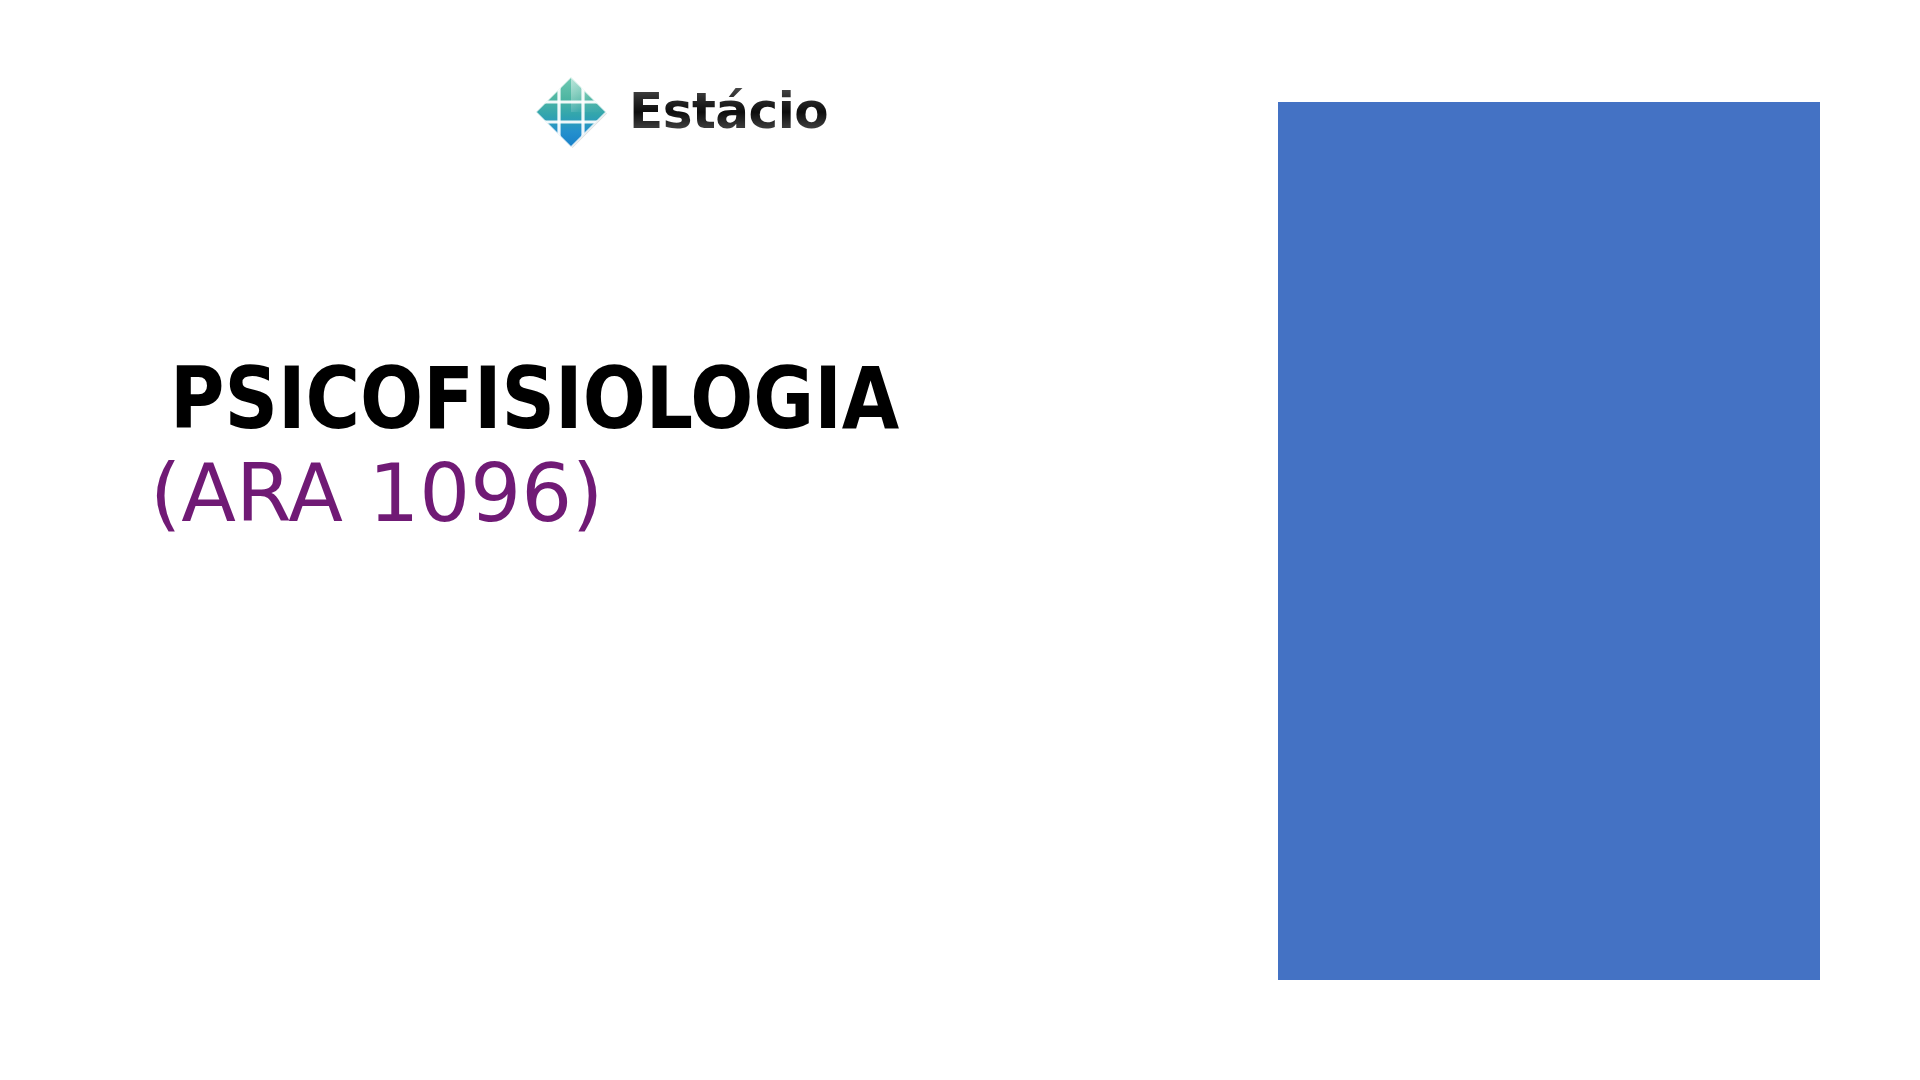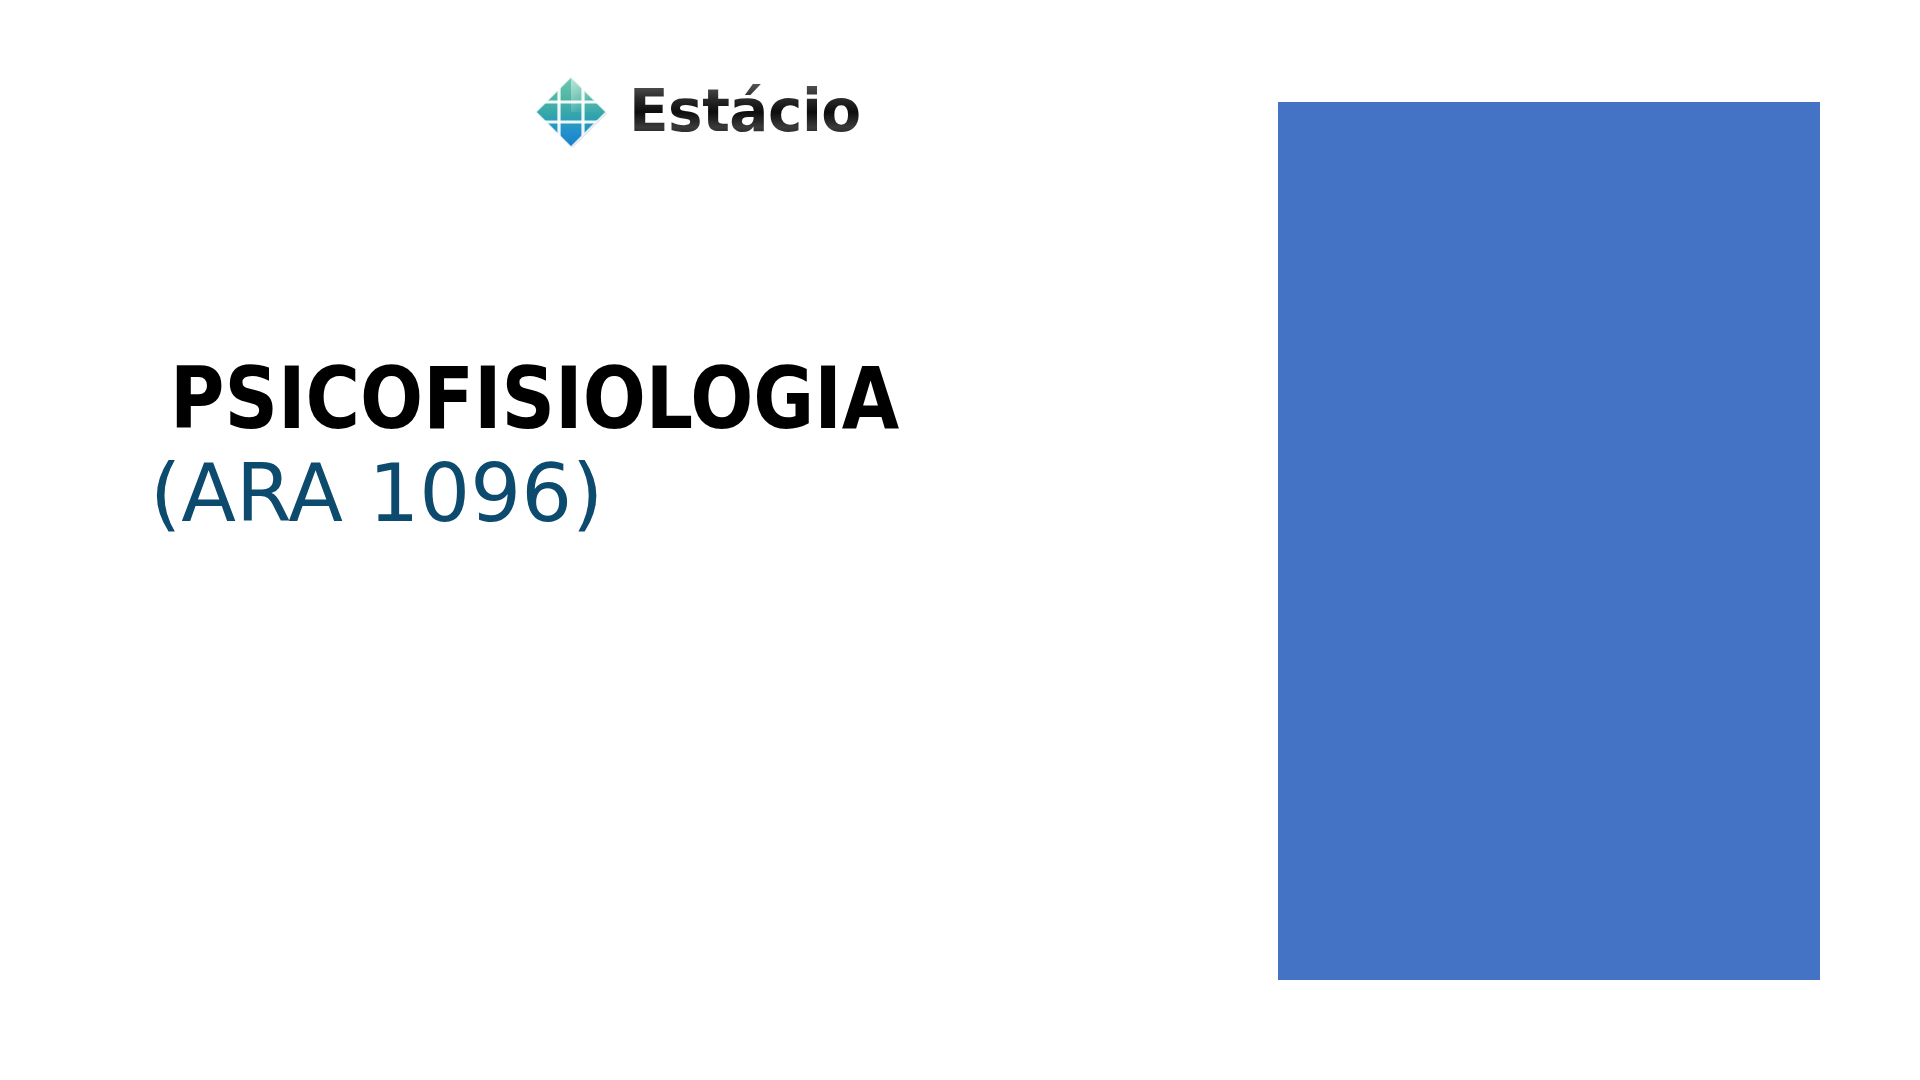--- a/index.html
+++ b/index.html
@@ -42,21 +42,21 @@
   }
 
   #logo-wordmark {
     position: absolute;
     left: 96px;
     top: 8px;
     height: 58px;
     line-height: 58px;
     font-family: "DejaVu Sans", sans-serif;
     font-weight: bold;
-    font-size: 58px;
+    font-size: 50px;
     letter-spacing: -0.5px;
     color: #1c1c1c;
     background: linear-gradient(to bottom, #5a5a5a 0%, #2b2b2b 28%, #0d0d0d 52%, #3a3a3a 78%, #161616 100%);
     -webkit-background-clip: text;
     background-clip: text;
     -webkit-text-fill-color: transparent;
     white-space: nowrap;
   }
 
   
@@ -77,21 +77,21 @@
     white-space: nowrap;
     transform: scaleX(0.96);
     transform-origin: center;
   }
 
   #slide-subtitle {
     font-family: "DejaVu Sans", sans-serif;
     font-weight: normal;
     font-size: 80px;
     line-height: 96px;
-    color: #0c4a6e;
+    color: #701a75;
     white-space: nowrap;
   }
 
   
   #accent-rectangle {
     position: absolute;
     left: 1278px;
     top: 102px;
     width: 542px;
     height: 878px;

